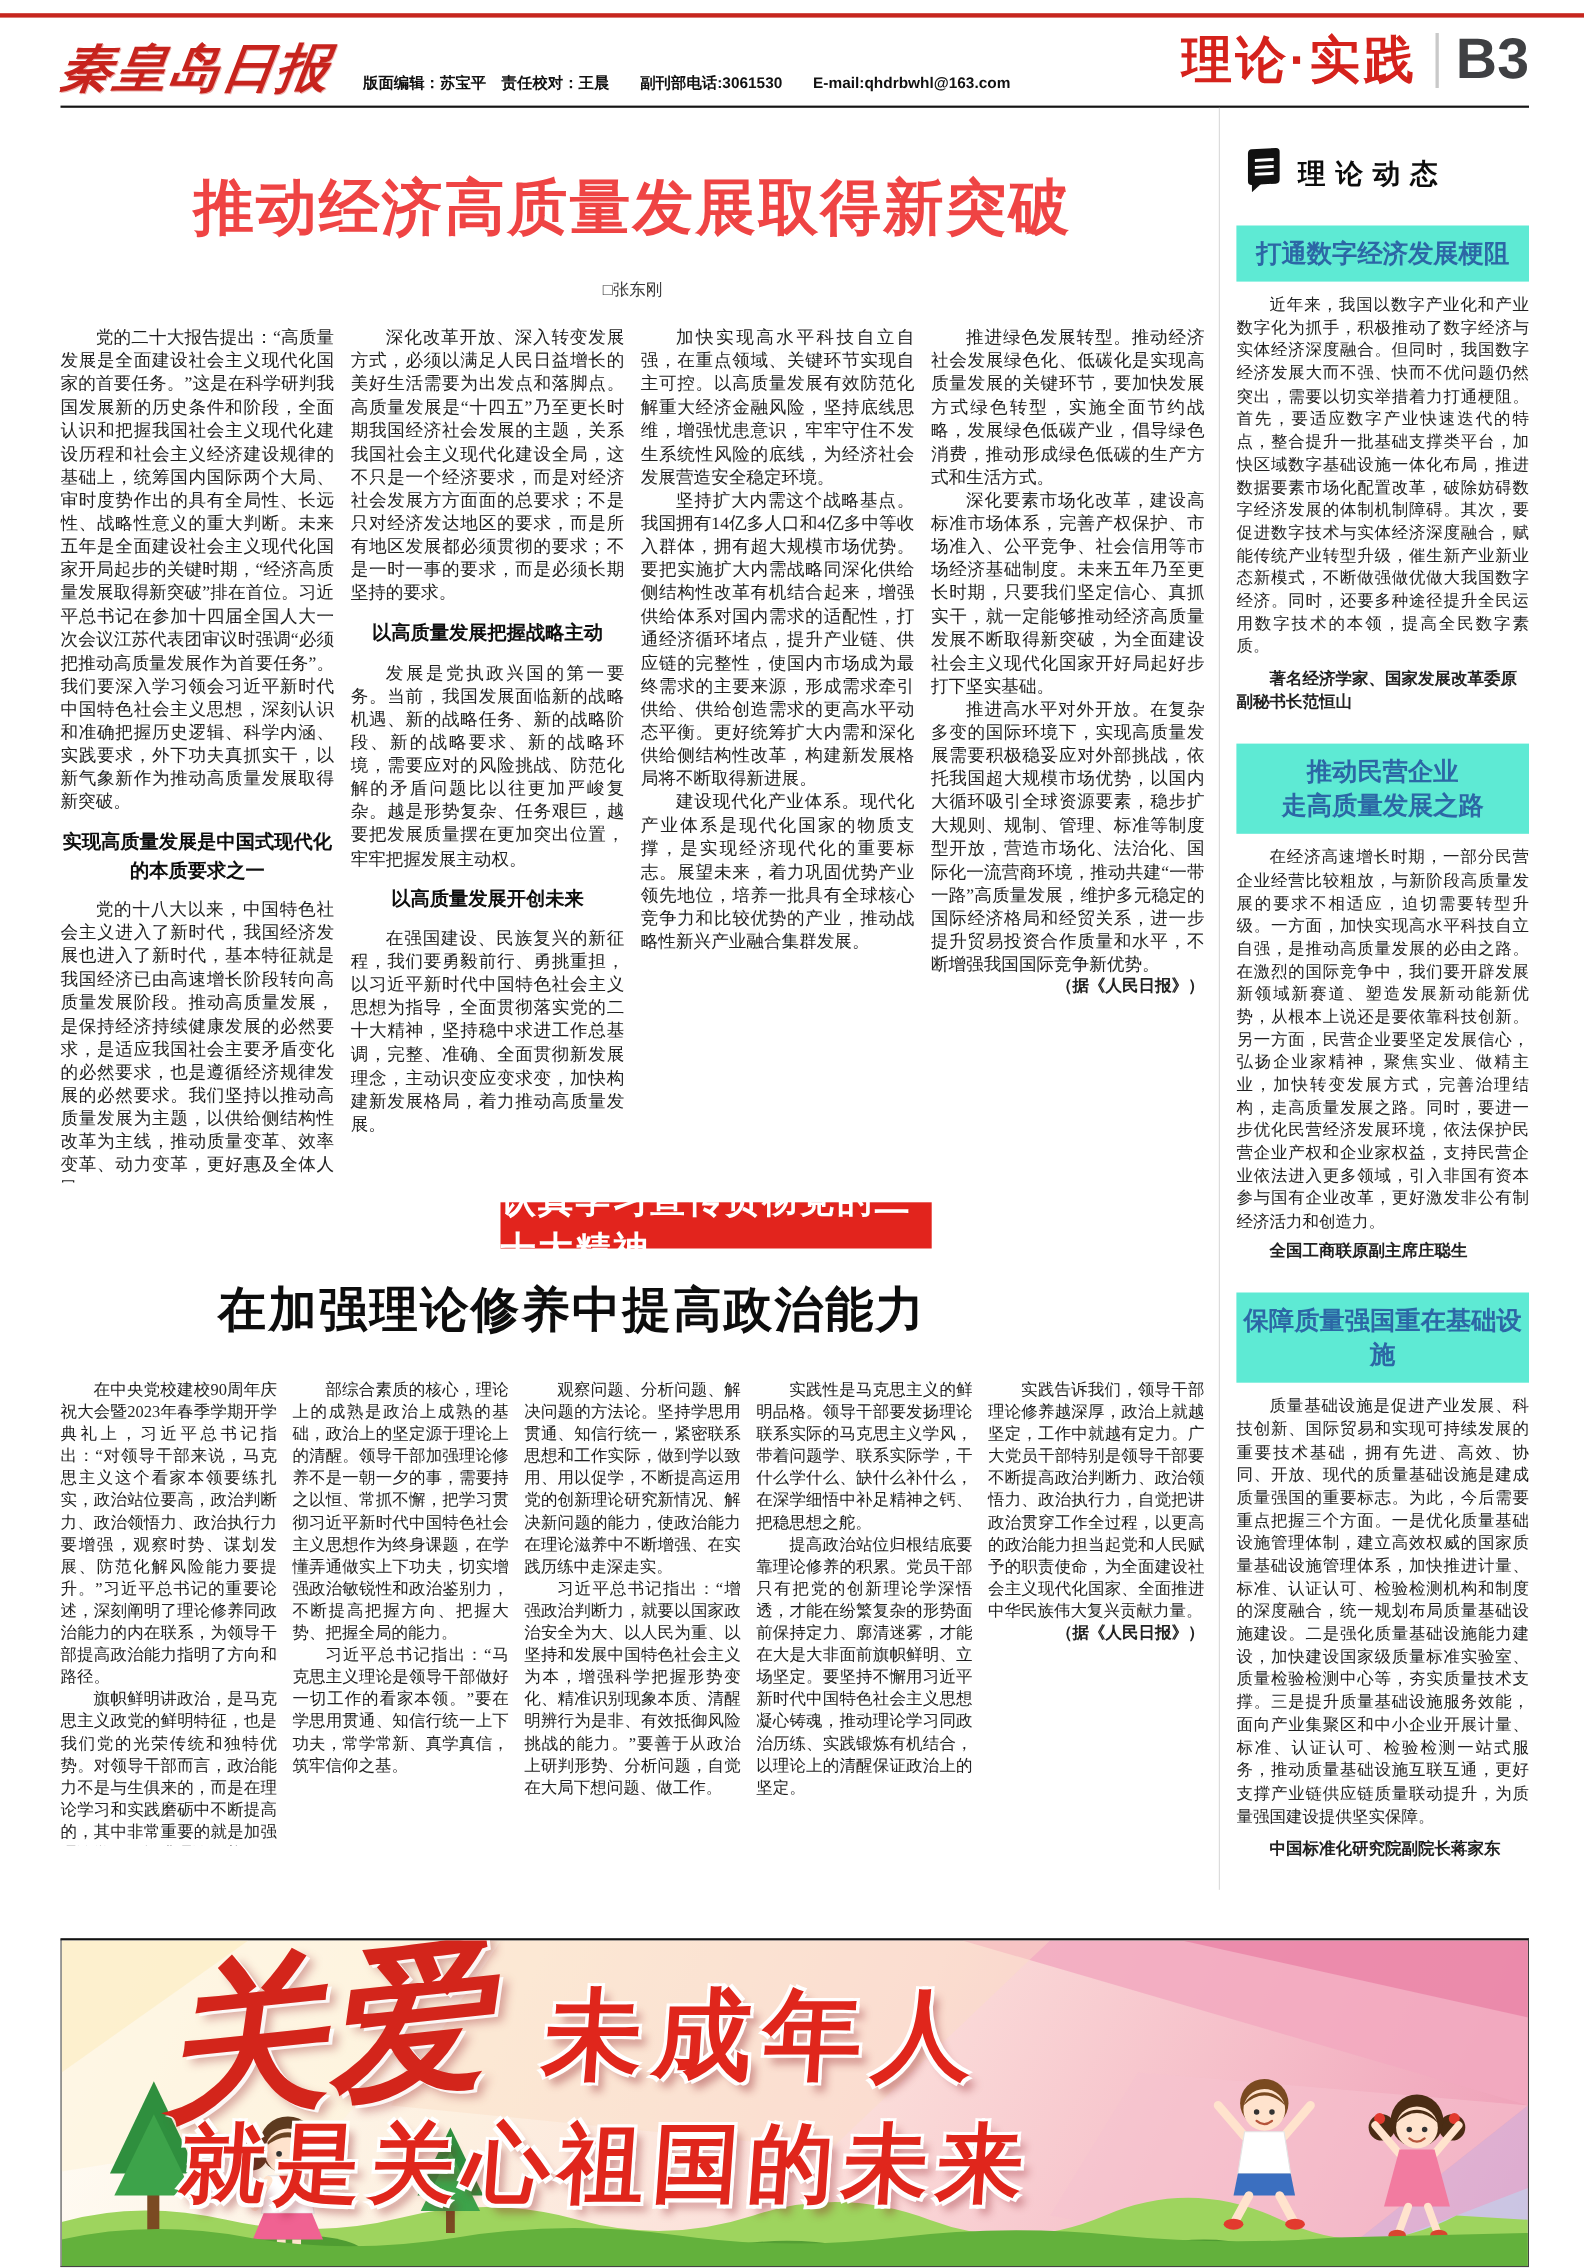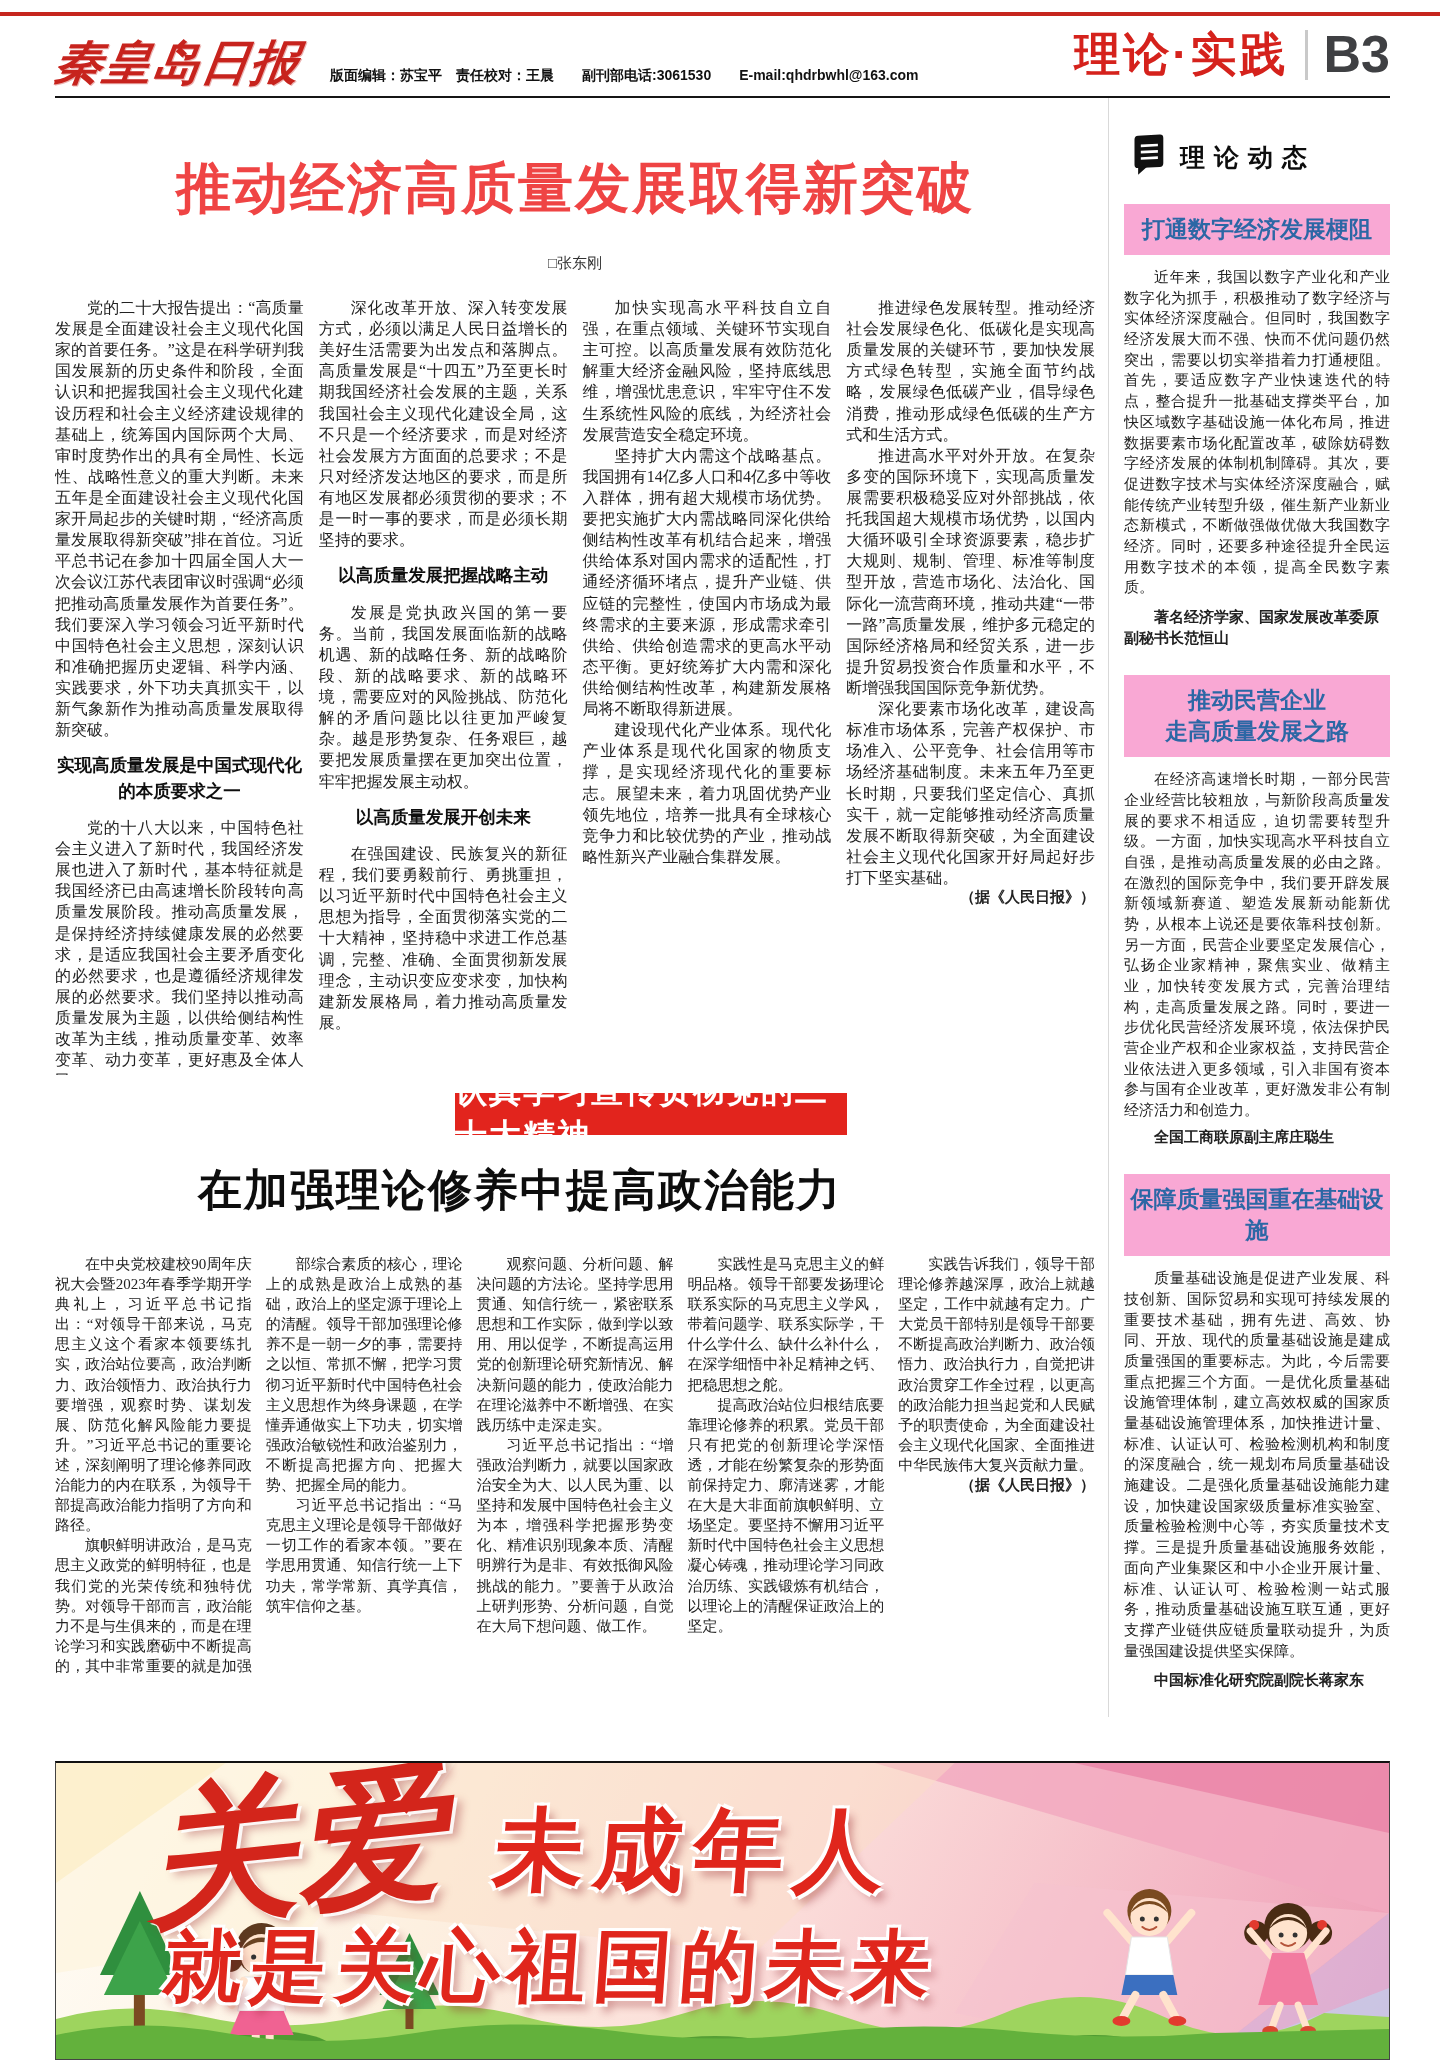--- a/index.html
+++ b/index.html
@@ -30,21 +30,21 @@
   .subhead{font-family:"Liberation Sans","DejaVu Sans",sans-serif;font-weight:bold;font-size:17.5px;line-height:1.45;text-align:center;margin:13px 0;color:#0e0e0e;}
   .attribution{text-align:right;font-weight:bold;margin-top:8px;text-indent:0;font-size:15px;}
   
   .banner{margin:18px 0 0 400px;width:392px;height:42px;background:#e2241d;color:#fff;display:flex;align-items:center;justify-content:center;font-family:"Liberation Sans","DejaVu Sans",sans-serif;font-weight:bold;font-size:32px;letter-spacing:2px;}
   
   .a2-headline{font-family:"Liberation Sans","DejaVu Sans",sans-serif;font-weight:900;font-size:44px;color:#0d0d0d;text-align:center;width:930px;margin:26px 0 0;letter-spacing:2px;}
   .a2-cols{height:424px;overflow:hidden;margin-top:34px;font-size:15px;line-height:1.34;gap:14px;}
   
   .sidebar-head{display:flex;align-items:center;gap:14px;margin:36px 0 24px 6px;}
   .sidebar-head-label{font-family:"Liberation Sans","DejaVu Sans",sans-serif;font-weight:bold;font-size:25px;letter-spacing:9px;color:#0d0d0d;}
-  .sb-title{background:#f9a8d4;color:#2c67a5;font-family:"Liberation Sans","DejaVu Sans",sans-serif;font-weight:bold;font-size:23px;text-align:center;line-height:1.35;padding:10px 4px;white-space:pre-line;}
+  .sb-title{background:#5eead4;color:#2c67a5;font-family:"Liberation Sans","DejaVu Sans",sans-serif;font-weight:bold;font-size:23px;text-align:center;line-height:1.35;padding:10px 4px;white-space:pre-line;}
   .sb-body{font-size:15px;line-height:1.38;text-align:justify;margin-top:12px;overflow:hidden;}
   .sb-body p{margin:0;text-indent:2em;}
   .sb-b1{height:334px;}
   .sb-b2{height:352px;}
   .sb-b3{height:396px;}
   .sb-attr{font-weight:bold;font-size:15px;line-height:1.4;margin:6px 0 26px;text-indent:2em;}
   
   .ad{position:relative;margin:44px 50px 0 55px;height:296px;border:1px solid #444;border-top:2px solid #111;overflow:hidden;background:linear-gradient(115deg,#fffdf6 0%,#fdf0e0 30%,#fbdcd9 55%,#f5bcc8 78%,#ee9cb6 100%);}
   .ad svg.scenery{position:absolute;inset:0;width:100%;height:100%;}
   .ad-guanai{position:absolute;left:88px;top:6px;font-family:"DejaVu Serif","Liberation Serif",serif;font-style:italic;font-weight:900;font-size:150px;line-height:1;color:#d3251b;transform:rotate(-6deg);text-shadow:3px 3px 0 rgba(255,255,255,.9),7px 7px 9px rgba(150,30,40,.35);}
@@ -93,22 +93,22 @@
           <div class="subhead">以高质量发展开创未来</div>
           <p>在强国建设、民族复兴的新征程，我们要勇毅前行、勇挑重担，以习近平新时代中国特色社会主义思想为指导，全面贯彻落实党的二十大精神，坚持稳中求进工作总基调，完整、准确、全面贯彻新发展理念，主动识变应变求变，加快构建新发展格局，着力推动高质量发展。</p>
         </div>
         <div class="col">
           <p>加快实现高水平科技自立自强，在重点领域、关键环节实现自主可控。以高质量发展有效防范化解重大经济金融风险，坚持底线思维，增强忧患意识，牢牢守住不发生系统性风险的底线，为经济社会发展营造安全稳定环境。</p>
           <p>坚持扩大内需这个战略基点。我国拥有14亿多人口和4亿多中等收入群体，拥有超大规模市场优势。要把实施扩大内需战略同深化供给侧结构性改革有机结合起来，增强供给体系对国内需求的适配性，打通经济循环堵点，提升产业链、供应链的完整性，使国内市场成为最终需求的主要来源，形成需求牵引供给、供给创造需求的更高水平动态平衡。更好统筹扩大内需和深化供给侧结构性改革，构建新发展格局将不断取得新进展。</p>
           <p>建设现代化产业体系。现代化产业体系是现代化国家的物质支撑，是实现经济现代化的重要标志。展望未来，着力巩固优势产业领先地位，培养一批具有全球核心竞争力和比较优势的产业，推动战略性新兴产业融合集群发展。</p>
         </div>
         <div class="col">
           <p>推进绿色发展转型。推动经济社会发展绿色化、低碳化是实现高质量发展的关键环节，要加快发展方式绿色转型，实施全面节约战略，发展绿色低碳产业，倡导绿色消费，推动形成绿色低碳的生产方式和生活方式。</p>
+          <p>深化要素市场化改革，建设高标准市场体系，完善产权保护、市场准入、公平竞争、社会信用等市场经济基础制度。未来五年乃至更长时期，只要我们坚定信心、真抓实干，就一定能够推动经济高质量发展不断取得新突破，为全面建设社会主义现代化国家开好局起好步打下坚实基础。</p>
           <p>推进高水平对外开放。在复杂多变的国际环境下，实现高质量发展需要积极稳妥应对外部挑战，依托我国超大规模市场优势，以国内大循环吸引全球资源要素，稳步扩大规则、规制、管理、标准等制度型开放，营造市场化、法治化、国际化一流营商环境，推动共建“一带一路”高质量发展，维护多元稳定的国际经济格局和经贸关系，进一步提升贸易投资合作质量和水平，不断增强我国国际竞争新优势。</p>
-          <p>深化要素市场化改革，建设高标准市场体系，完善产权保护、市场准入、公平竞争、社会信用等市场经济基础制度。未来五年乃至更长时期，只要我们坚定信心、真抓实干，就一定能够推动经济高质量发展不断取得新突破，为全面建设社会主义现代化国家开好局起好步打下坚实基础。</p>
           <p class="attribution">（据《人民日报》）</p>
         </div>
       </div>
 
       <div class="banner">认真学习宣传贯彻党的二十大精神</div>
 
       <h2 class="a2-headline">在加强理论修养中提高政治能力</h2>
 
       <div class="cols a2-cols">
         <div class="col">

